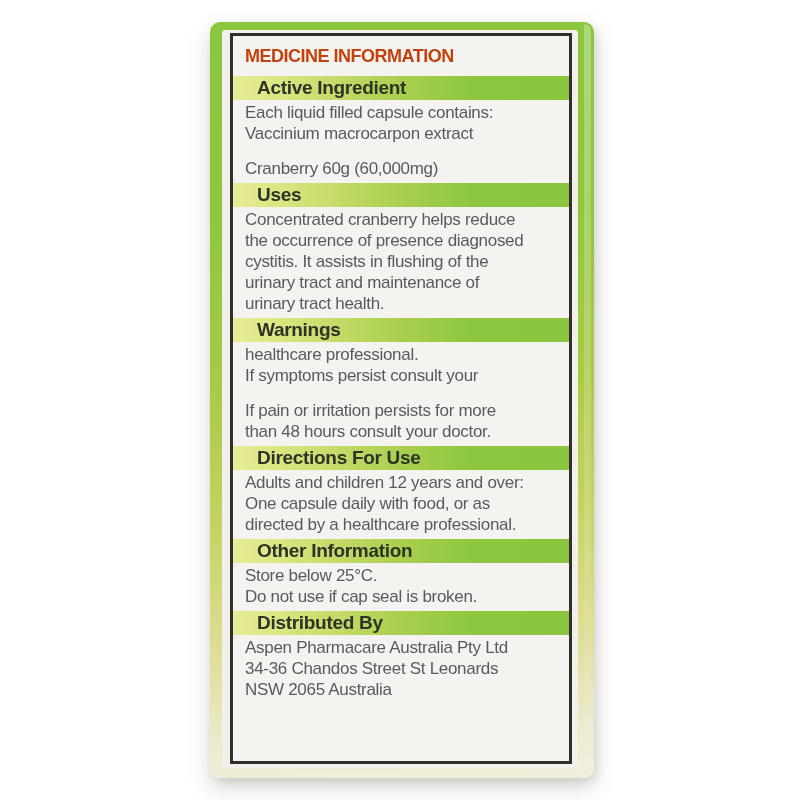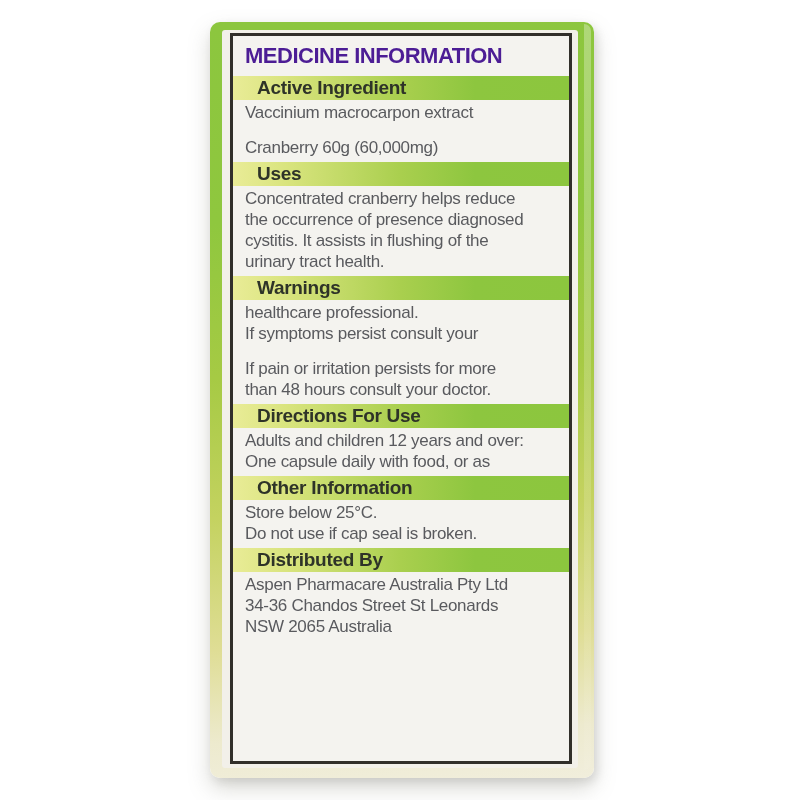--- a/index.html
+++ b/index.html
@@ -61,25 +61,25 @@
   }
   
   .panel {
     flex: 1;
     border: 3px solid #312F2A;
     background: #F4F3EF;
     overflow: hidden;
   }
   .panel-title {
     margin: 7px 0 7px 12px;
-    font-size: 22px;
+    font-size: 18px;
     line-height: 26px;
     font-weight: bold;
     letter-spacing: -0.5px;
-    color: #4c1d95;
+    color: #c2410c;
     white-space: nowrap;
   }
   .band {
     height: 24px;
     line-height: 24px;
     padding-left: 24px;
     font-size: 19px;
     font-weight: bold;
     letter-spacing: -0.3px;
     color: #2E3328;
@@ -108,33 +108,35 @@
 <div class="stage">
   <div class="box">
     <div class="mat">
       <div class="panel">
 
         <div class="panel-title">MEDICINE INFORMATION</div>
 
         <div class="band">Active Ingredient</div>
         <div class="body">
           <div class="para">
+            <div class="line">Each liquid filled capsule contains:</div>
             <div class="line">Vaccinium macrocarpon extract</div>
           </div>
           <div class="para">
             <div class="line">Cranberry 60g (60,000mg)</div>
           </div>
         </div>
 
         <div class="band">Uses</div>
         <div class="body">
           <div class="para">
             <div class="line">Concentrated cranberry helps reduce</div>
             <div class="line">the occurrence of presence diagnosed</div>
             <div class="line">cystitis. It assists in flushing of the</div>
+            <div class="line">urinary tract and maintenance of</div>
             <div class="line">urinary tract health.</div>
           </div>
         </div>
 
         <div class="band">Warnings</div>
         <div class="body">
           <div class="para">
             <div class="line">healthcare professional.</div>
             <div class="line">If symptoms persist consult your</div>
           </div>
@@ -142,20 +144,21 @@
             <div class="line">If pain or irritation persists for more</div>
             <div class="line">than 48 hours consult your doctor.</div>
           </div>
         </div>
 
         <div class="band">Directions For Use</div>
         <div class="body">
           <div class="para">
             <div class="line">Adults and children 12 years and over:</div>
             <div class="line">One capsule daily with food, or as</div>
+            <div class="line">directed by a healthcare professional.</div>
           </div>
         </div>
 
         <div class="band">Other Information</div>
         <div class="body">
           <div class="para">
             <div class="line">Store below 25°C.</div>
             <div class="line">Do not use if cap seal is broken.</div>
           </div>
         </div>

